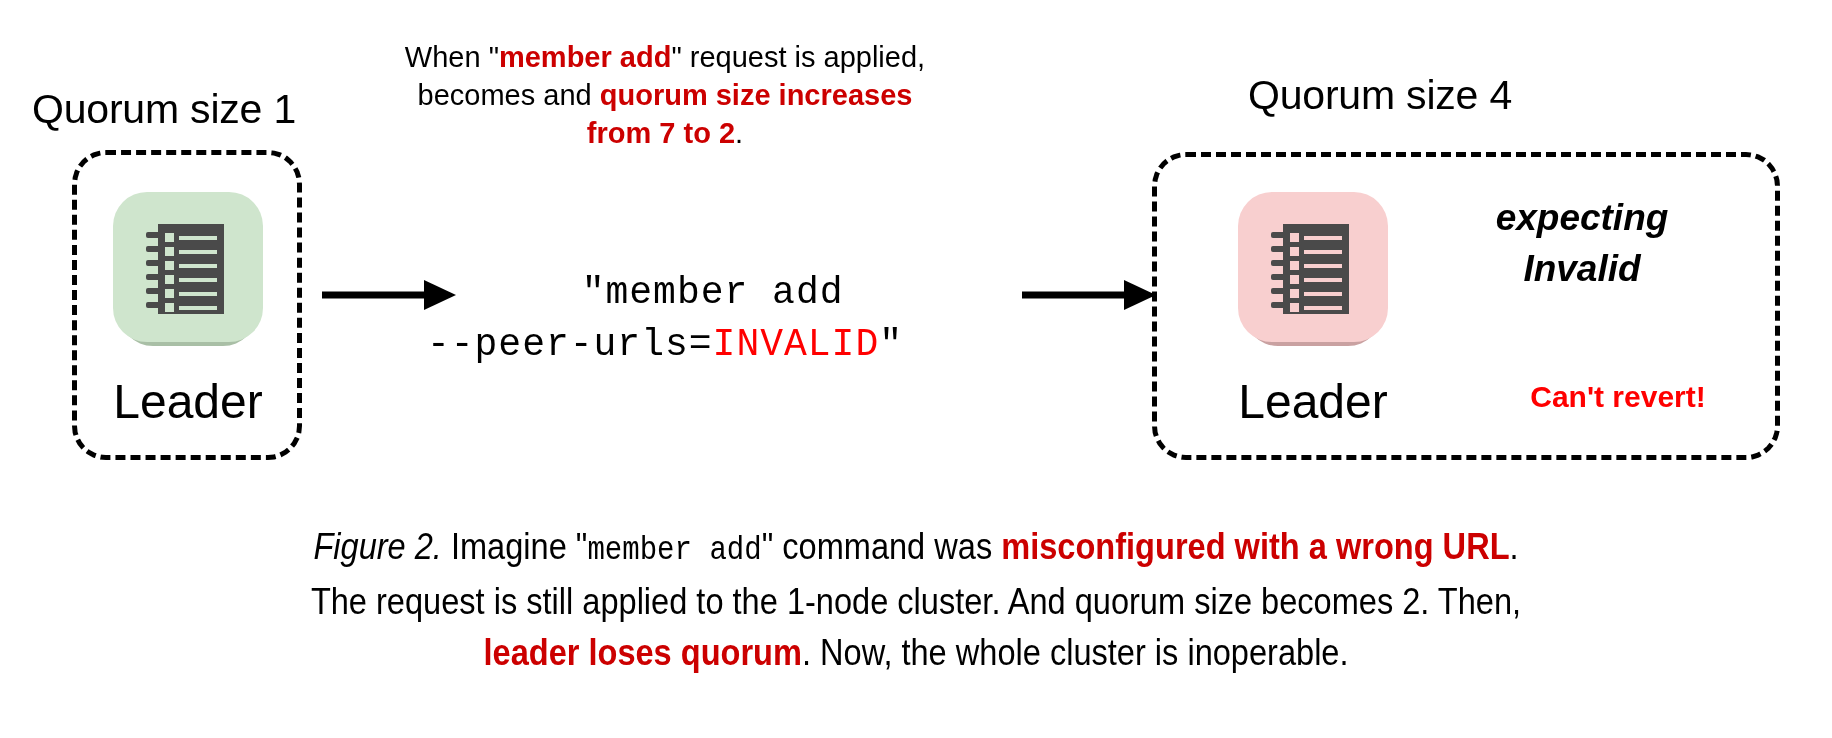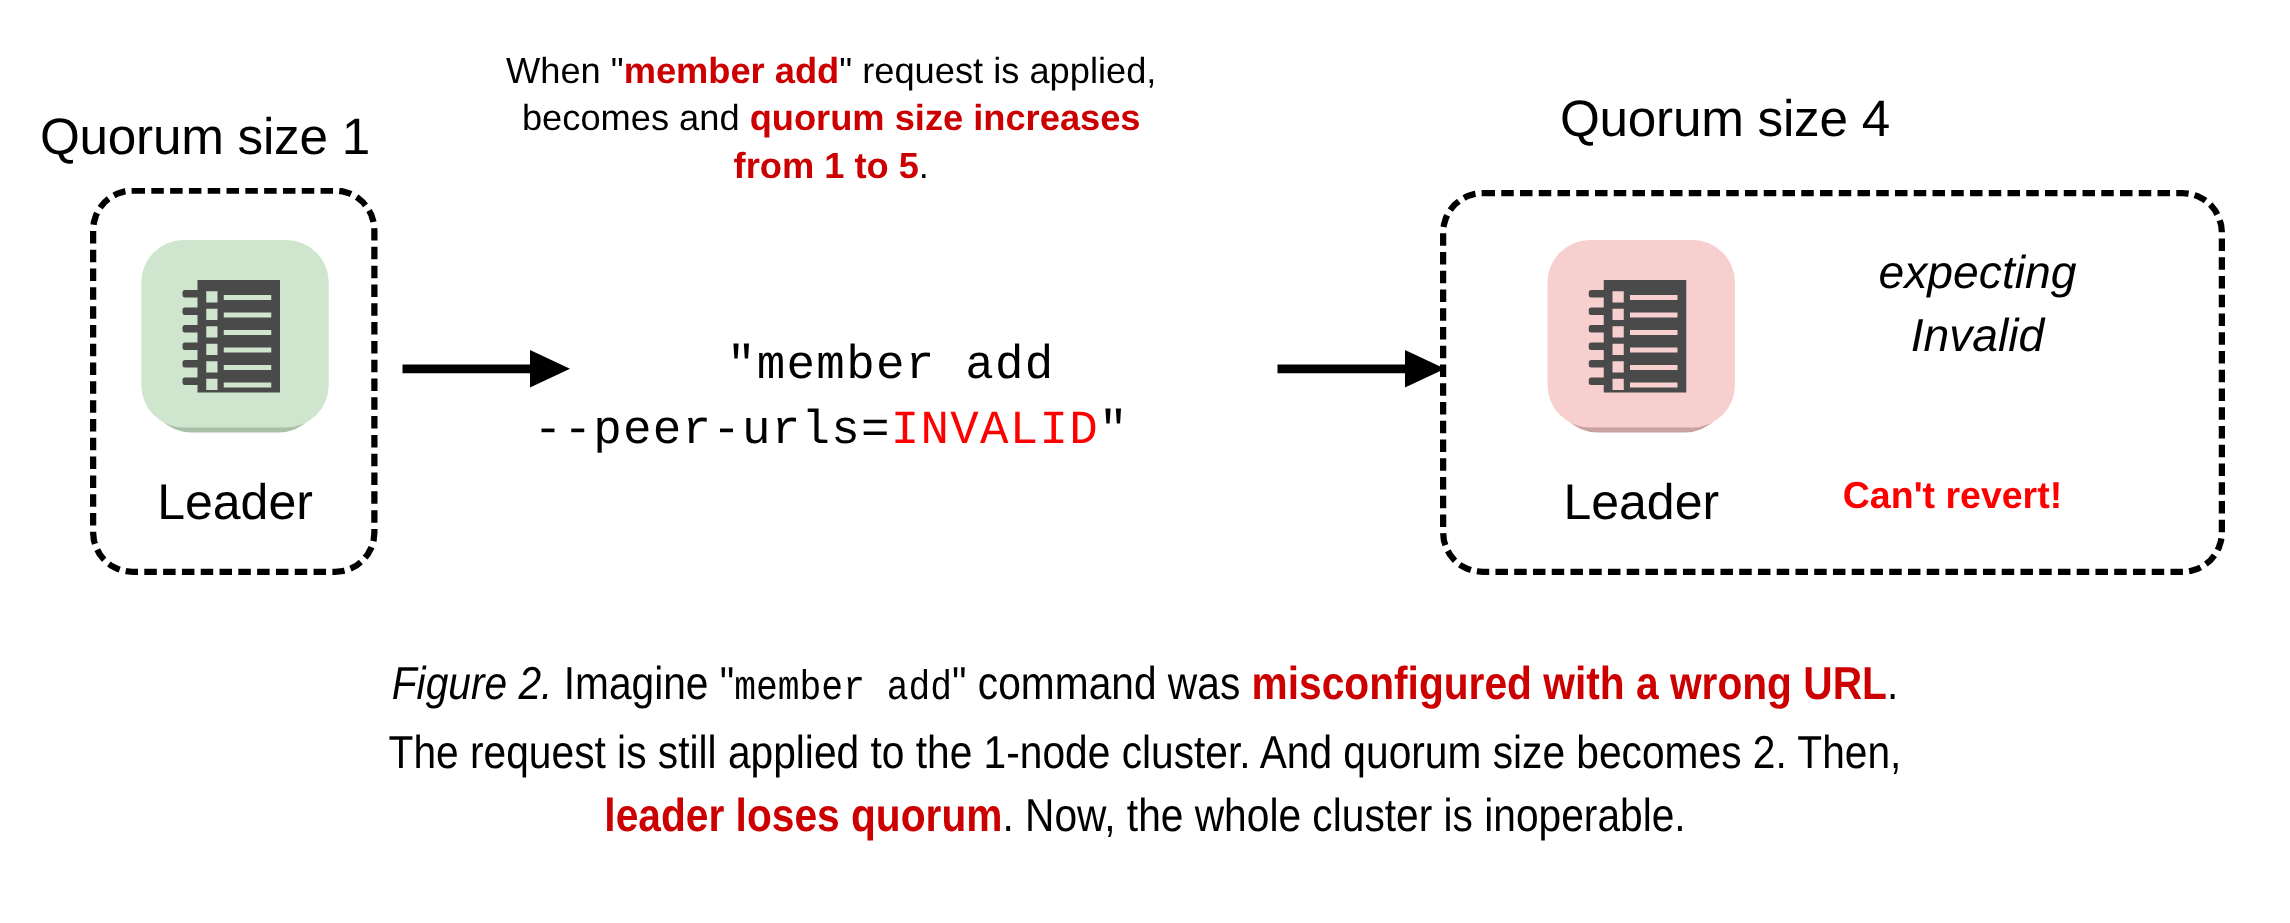--- a/index.html
+++ b/index.html
@@ -51,21 +51,21 @@
   }
   .node-green .node-tile{background:#cfe5cd;}
   .node-green .node-shadow{background:#a9bfa6;}
   .node-pink .node-tile{background:#f8cfcf;}
   .node-pink .node-shadow{background:#c9a1a1;}
 
   .glyph{position:absolute;left:0;top:0;width:150px;height:150px;}
 
   .node-label{
     position:absolute;
-    font-size:40px;
+    font-size:48px;
     line-height:44px;
     white-space:nowrap;
     text-align:center;
   }
 
   
   .arrow{position:absolute;}
 
   
   .top-note{
@@ -91,20 +91,21 @@
   .cmd .invalid{color:#ff0000;}
 
   
   .status-italic{
     position:absolute;
     width:300px;
     text-align:center;
     font-style:italic;
     font-size:37px;
     line-height:51px;
+    font-weight:bold;
   }
   .status-warn{
     position:absolute;
     width:300px;
     text-align:center;
     font-size:30px;
     font-weight:bold;
     color:#ff0000;
     white-space:nowrap;
   }
@@ -174,21 +175,21 @@
   <div class="node-label" style="left:73px;top:380px;width:230px;">Leader</div>
 
   <svg class="arrow" style="left:320px;top:270px;" width="140" height="50" viewBox="0 0 140 50">
     <line x1="2" y1="25" x2="106" y2="25" stroke="#000" stroke-width="7"></line>
     <polygon points="104,10 136,25 104,40" fill="#000"></polygon>
   </svg>
 
   <div class="top-note" style="left:345px;top:38px;">
     <span>When "</span><b>member add</b><span>" request is applied,</span><br>
     <span>becomes and </span><b>quorum size increases</b><br>
-    <b>from 1 to 5</b><span>.</span>
+    <b>from 7 to 2</b><span>.</span>
   </div>
 
   <div class="cmd" style="left:345px;top:215px;">
     <span>"member add</span><br><span>--peer-urls=</span><span class="invalid">INVALID</span><span>"</span>
   </div>
 
   <svg class="arrow" style="left:1020px;top:270px;" width="140" height="50" viewBox="0 0 140 50">
     <line x1="2" y1="25" x2="106" y2="25" stroke="#000" stroke-width="7"></line>
     <polygon points="104,10 136,25 104,40" fill="#000"></polygon>
   </svg>
@@ -227,21 +228,21 @@
     </svg>
   </div>
 
   <div class="node-label" style="left:1198px;top:380px;width:230px;">Leader</div>
 
   <div class="status-italic" style="left:1432px;top:192px;">
     <span>expecting</span><br>
     <span>Invalid</span><br>
   </div>
 
-  <div class="status-warn" style="left:1412px;top:380px;">Can't revert!</div>
+  <div class="status-warn" style="left:1468px;top:380px;">Can't revert!</div>
 
   <div class="figcap" style="top:521px;">
     <span class="figlab">Figure 2.</span><span> Imagine "</span><span class="mono">member add</span><span>" command was </span><span class="hl">misconfigured with a wrong URL</span><span>.</span><br>
     <span>The request is still applied to the 1-node cluster. And quorum size becomes 2. Then,</span><br>
     <span class="hl">leader loses quorum</span><span>. Now, the whole cluster is inoperable.</span>
   </div>
 
 </div>
 
 </body></html>

